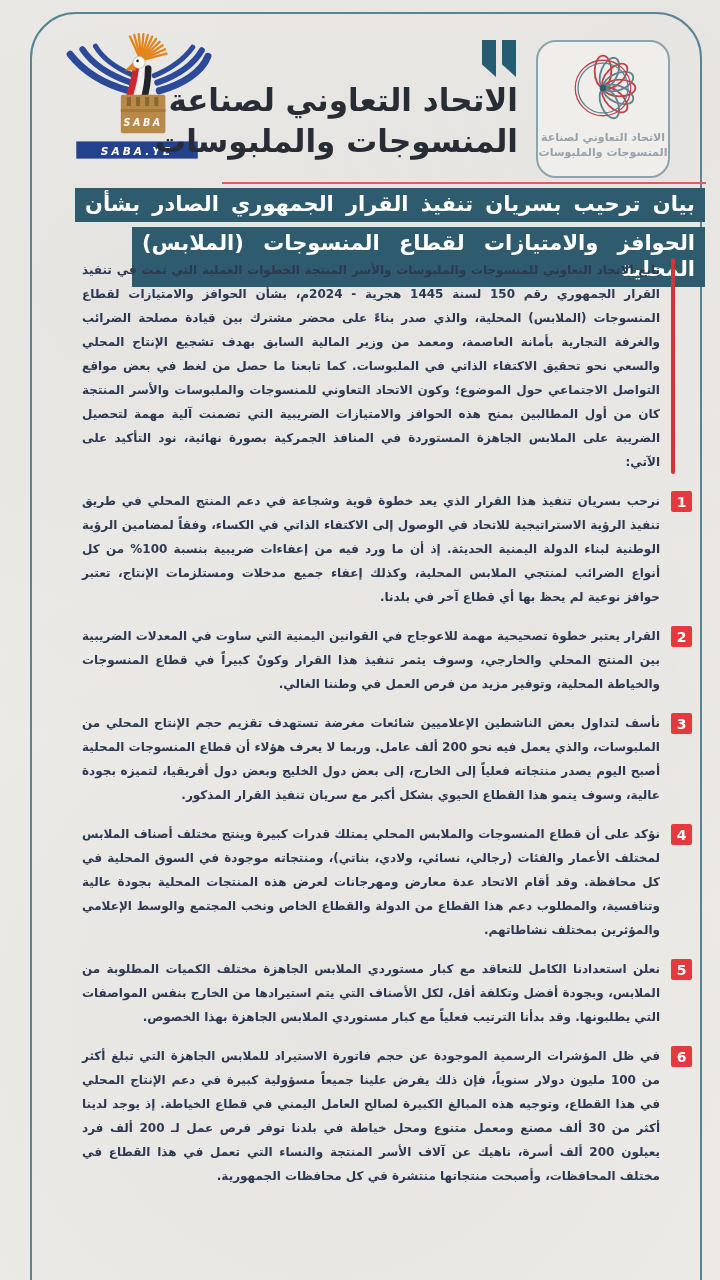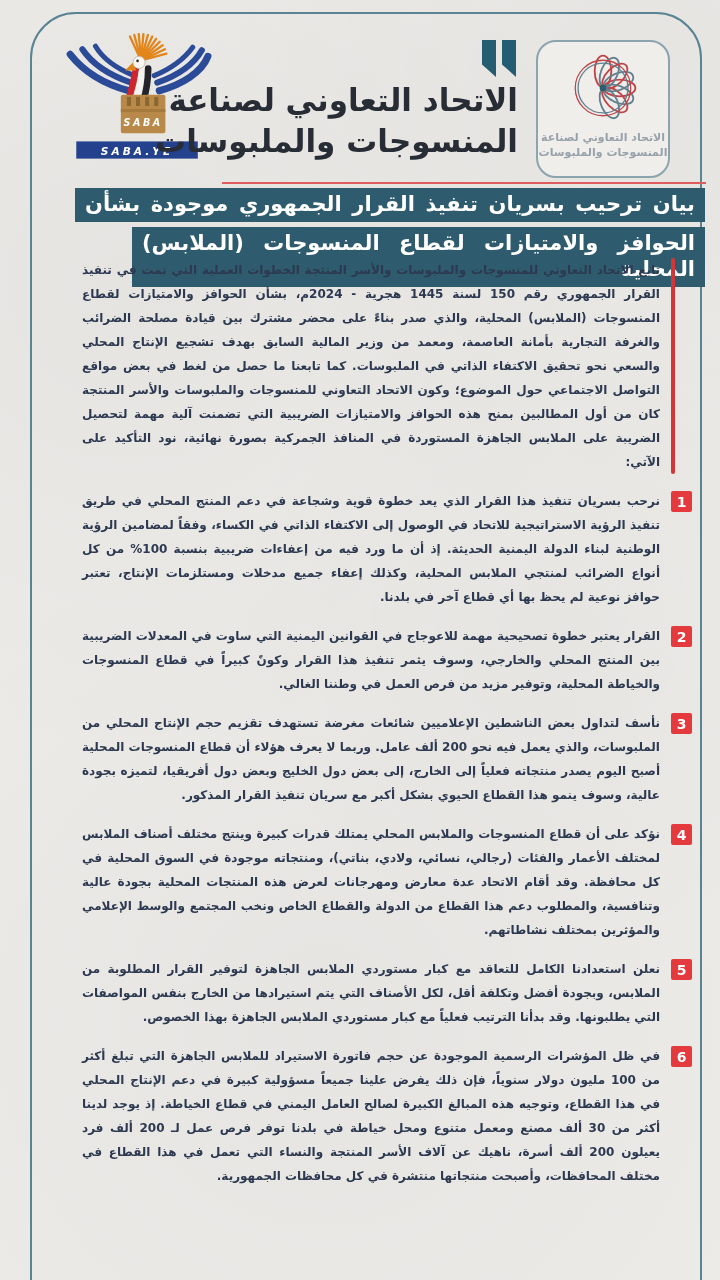--- a/index.html
+++ b/index.html
@@ -143,21 +143,21 @@
     </svg>
     <div class="badge-text">
       <div>الاتحاد التعاوني لصناعة</div>
       <div>المنسوجات والملبوسات</div>
     </div>
   </div>
 
   <div class="red-divider"></div>
 
   <div class="banner">
-    <div class="banner-line">بيان ترحيب بسريان تنفيذ القرار الجمهوري موجودة بشأن</div>
+    <div class="banner-line">بيان ترحيب بسريان تنفيذ القرار الجمهوري الصادر بشأن</div>
     <div class="banner-line banner-line2">الحوافز والامتيازات لقطاع المنسوجات (الملابس) المحلية</div>
   </div>
 
   <div class="content">
 
     <div class="row">
       <div class="marker-col line-col">
         <div class="redline"></div>
       </div>
       <p class="body-text">تابع الاتحاد التعاوني للمنسوجات والملبوسات والأسر المنتجة الخطوات العملية التي تمت في تنفيذ القرار الجمهوري رقم 150 لسنة 1445 هجرية - 2024م، بشأن الحوافز والامتيازات لقطاع المنسوجات (الملابس) المحلية، والذي صدر بناءً على محضر مشترك بين قيادة مصلحة الضرائب والغرفة التجارية بأمانة العاصمة، ومعمد من وزير المالية السابق بهدف تشجيع الإنتاج المحلي والسعي نحو تحقيق الاكتفاء الذاتي في الملبوسات. كما تابعنا ما حصل من لغط في بعض مواقع التواصل الاجتماعي حول الموضوع؛ وكون الاتحاد التعاوني للمنسوجات والملبوسات والأسر المنتجة كان من أول المطالبين بمنح هذه الحوافز والامتيازات الضريبية التي تضمنت آلية مهمة لتحصيل الضريبة على الملابس الجاهزة المستوردة في المنافذ الجمركية بصورة نهائية، نود التأكيد على الآتي:</p>
@@ -188,21 +188,21 @@
       <div class="marker-col">
           <div class="num-badge">4</div>
         </div>
       <p class="body-text">نؤكد على أن قطاع المنسوجات والملابس المحلي يمتلك قدرات كبيرة وينتج مختلف أصناف الملابس لمختلف الأعمار والفئات (رجالي، نسائي، ولادي، بناتي)، ومنتجاته موجودة في السوق المحلية في كل محافظة. وقد أقام الاتحاد عدة معارض ومهرجانات لعرض هذه المنتجات المحلية بجودة عالية وتنافسية، والمطلوب دعم هذا القطاع من الدولة والقطاع الخاص ونخب المجتمع والوسط الإعلامي والمؤثرين بمختلف نشاطاتهم.</p>
     </div>
 
     <div class="row">
       <div class="marker-col">
           <div class="num-badge">5</div>
         </div>
-      <p class="body-text">نعلن استعدادنا الكامل للتعاقد مع كبار مستوردي الملابس الجاهزة لتوفير القرار المطلوبة من الملابس، وبجودة أفضل وتكلفة أقل، لكل الأصناف التي يتم استيرادها من الخارج بنفس المواصفات التي يطلبونها. وقد بدأنا الترتيب فعلياً مع كبار مستوردي الملابس الجاهزة بهذا الخصوص.</p>
+      <p class="body-text">نعلن استعدادنا الكامل للتعاقد مع كبار مستوردي الملابس الجاهزة مختلف الكميات المطلوبة من الملابس، وبجودة أفضل وتكلفة أقل، لكل الأصناف التي يتم استيرادها من الخارج بنفس المواصفات التي يطلبونها. وقد بدأنا الترتيب فعلياً مع كبار مستوردي الملابس الجاهزة بهذا الخصوص.</p>
     </div>
 
     <div class="row">
       <div class="marker-col">
           <div class="num-badge">6</div>
         </div>
       <p class="body-text">في ظل المؤشرات الرسمية الموجودة عن حجم فاتورة الاستيراد للملابس الجاهزة التي تبلغ أكثر من 100 مليون دولار سنوياً، فإن ذلك يفرض علينا جميعاً مسؤولية كبيرة في دعم الإنتاج المحلي في هذا القطاع، وتوجيه هذه المبالغ الكبيرة لصالح العامل اليمني في قطاع الخياطة. إذ يوجد لدينا أكثر من 30 ألف مصنع ومعمل متنوع ومحل خياطة في بلدنا توفر فرص عمل لـ 200 ألف فرد يعيلون 200 ألف أسرة، ناهيك عن آلاف الأسر المنتجة والنساء التي تعمل في هذا القطاع في مختلف المحافظات، وأصبحت منتجاتها منتشرة في كل محافظات الجمهورية.</p>
     </div>
 
   </div>

